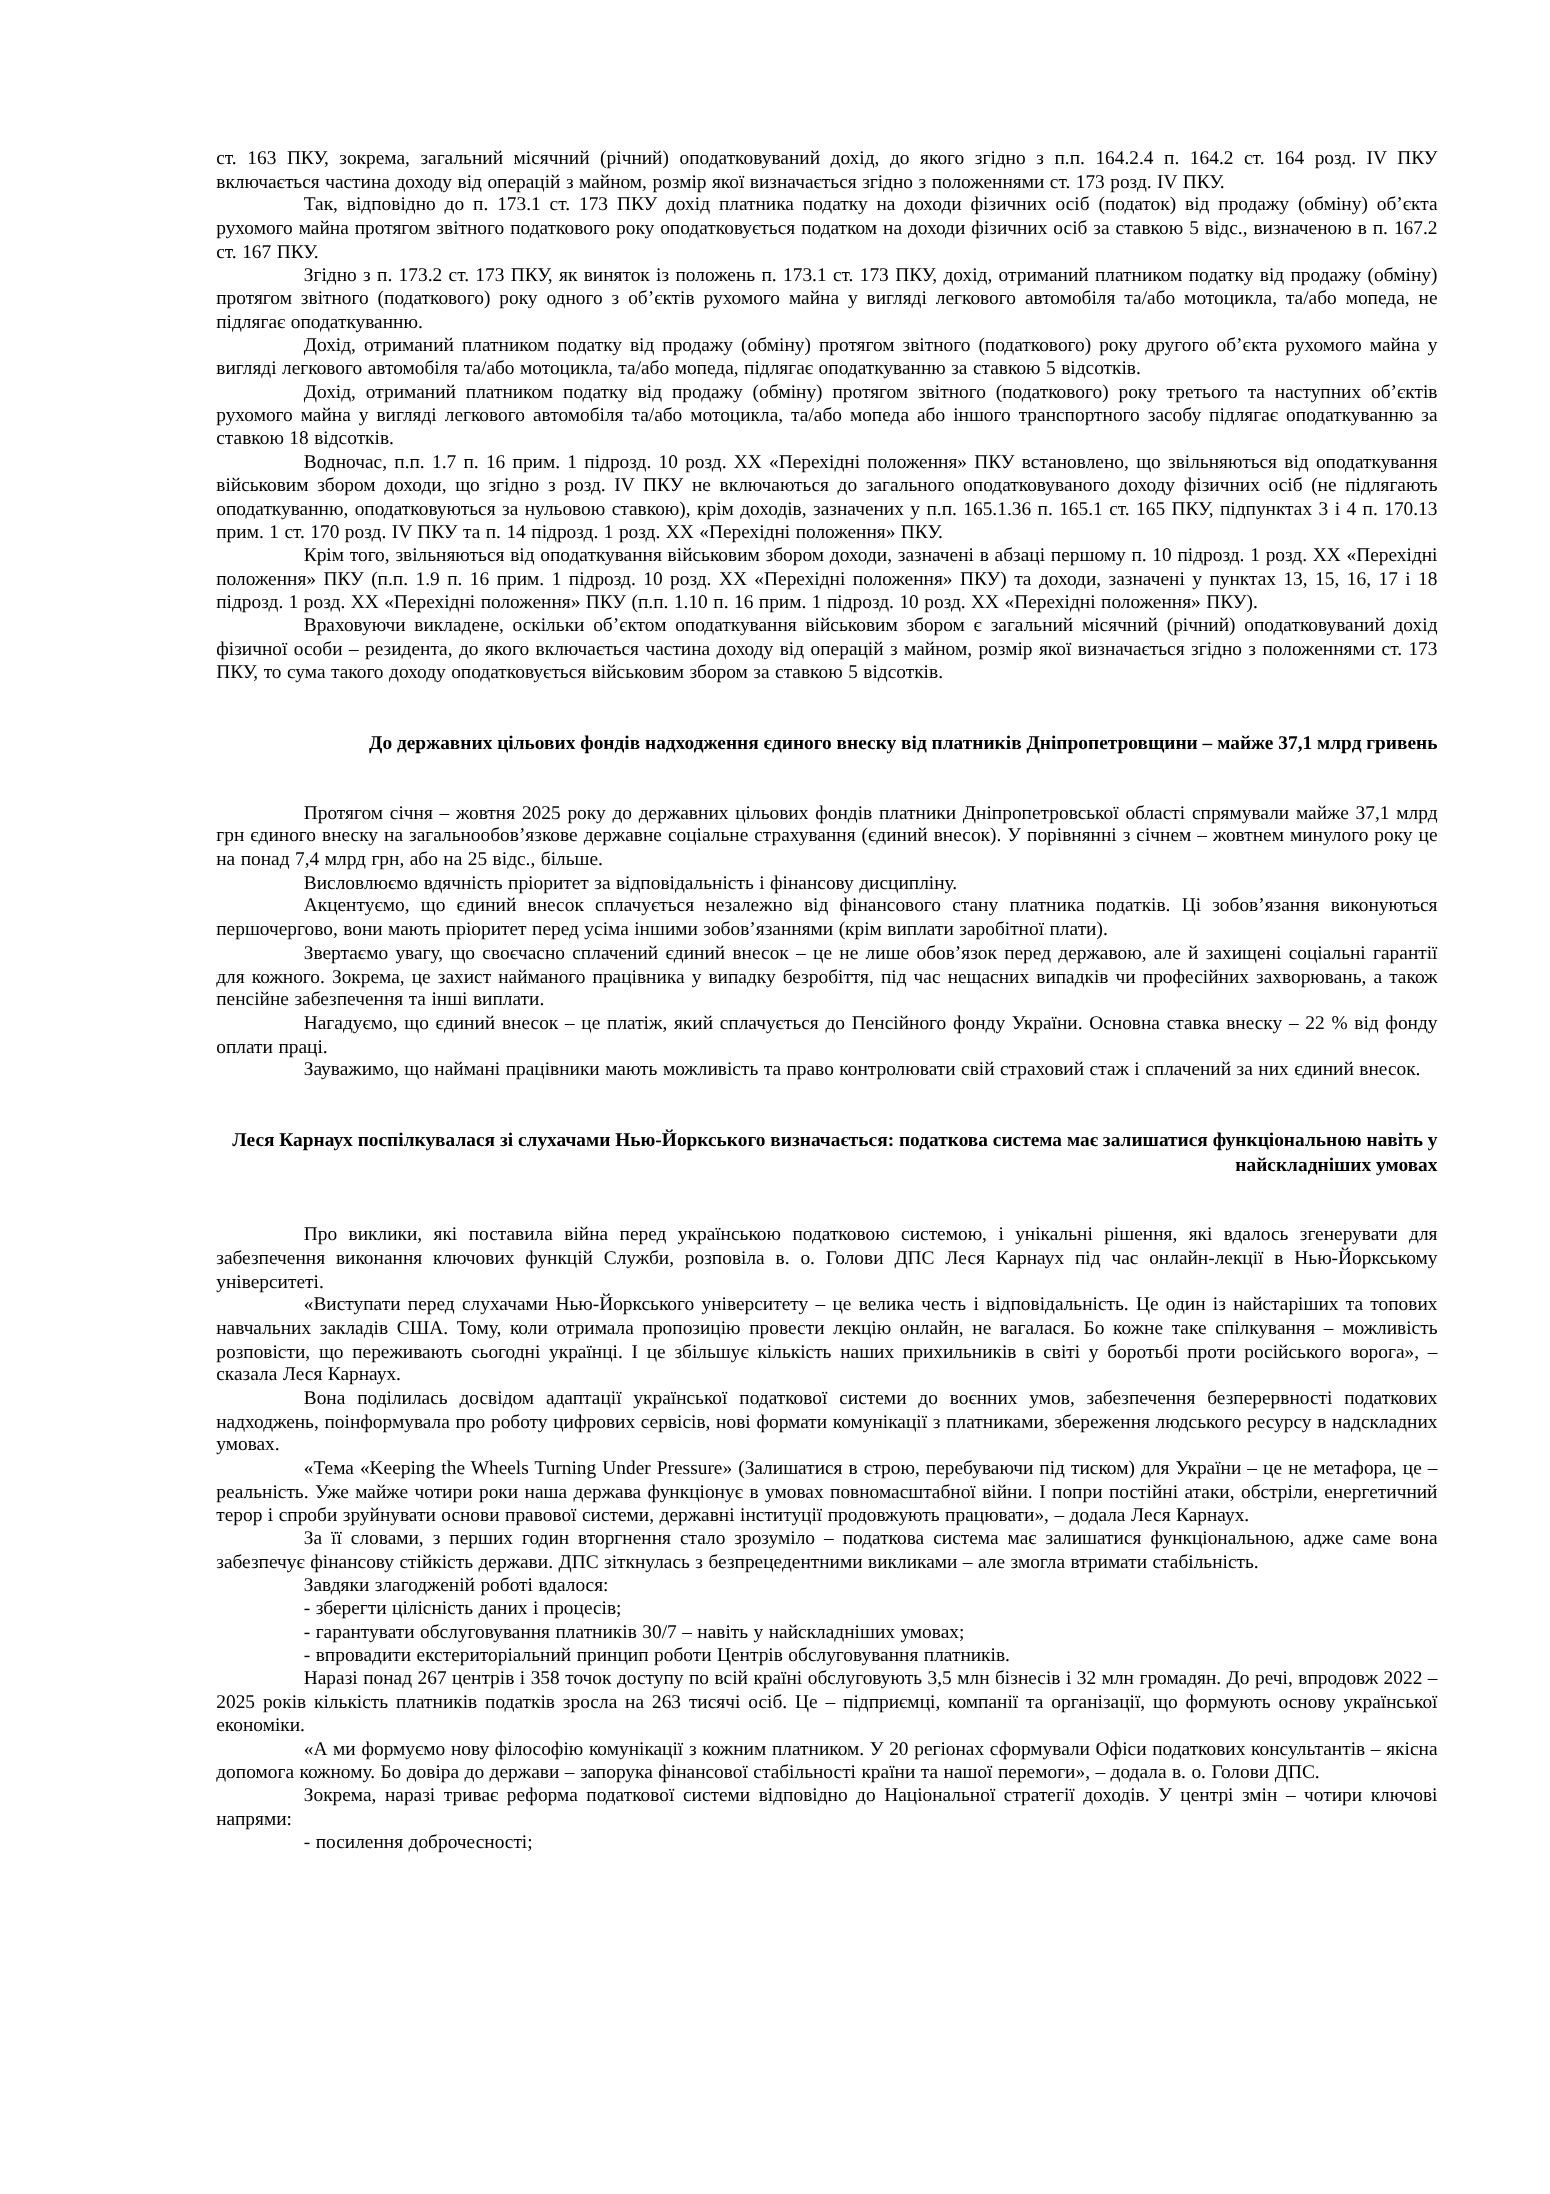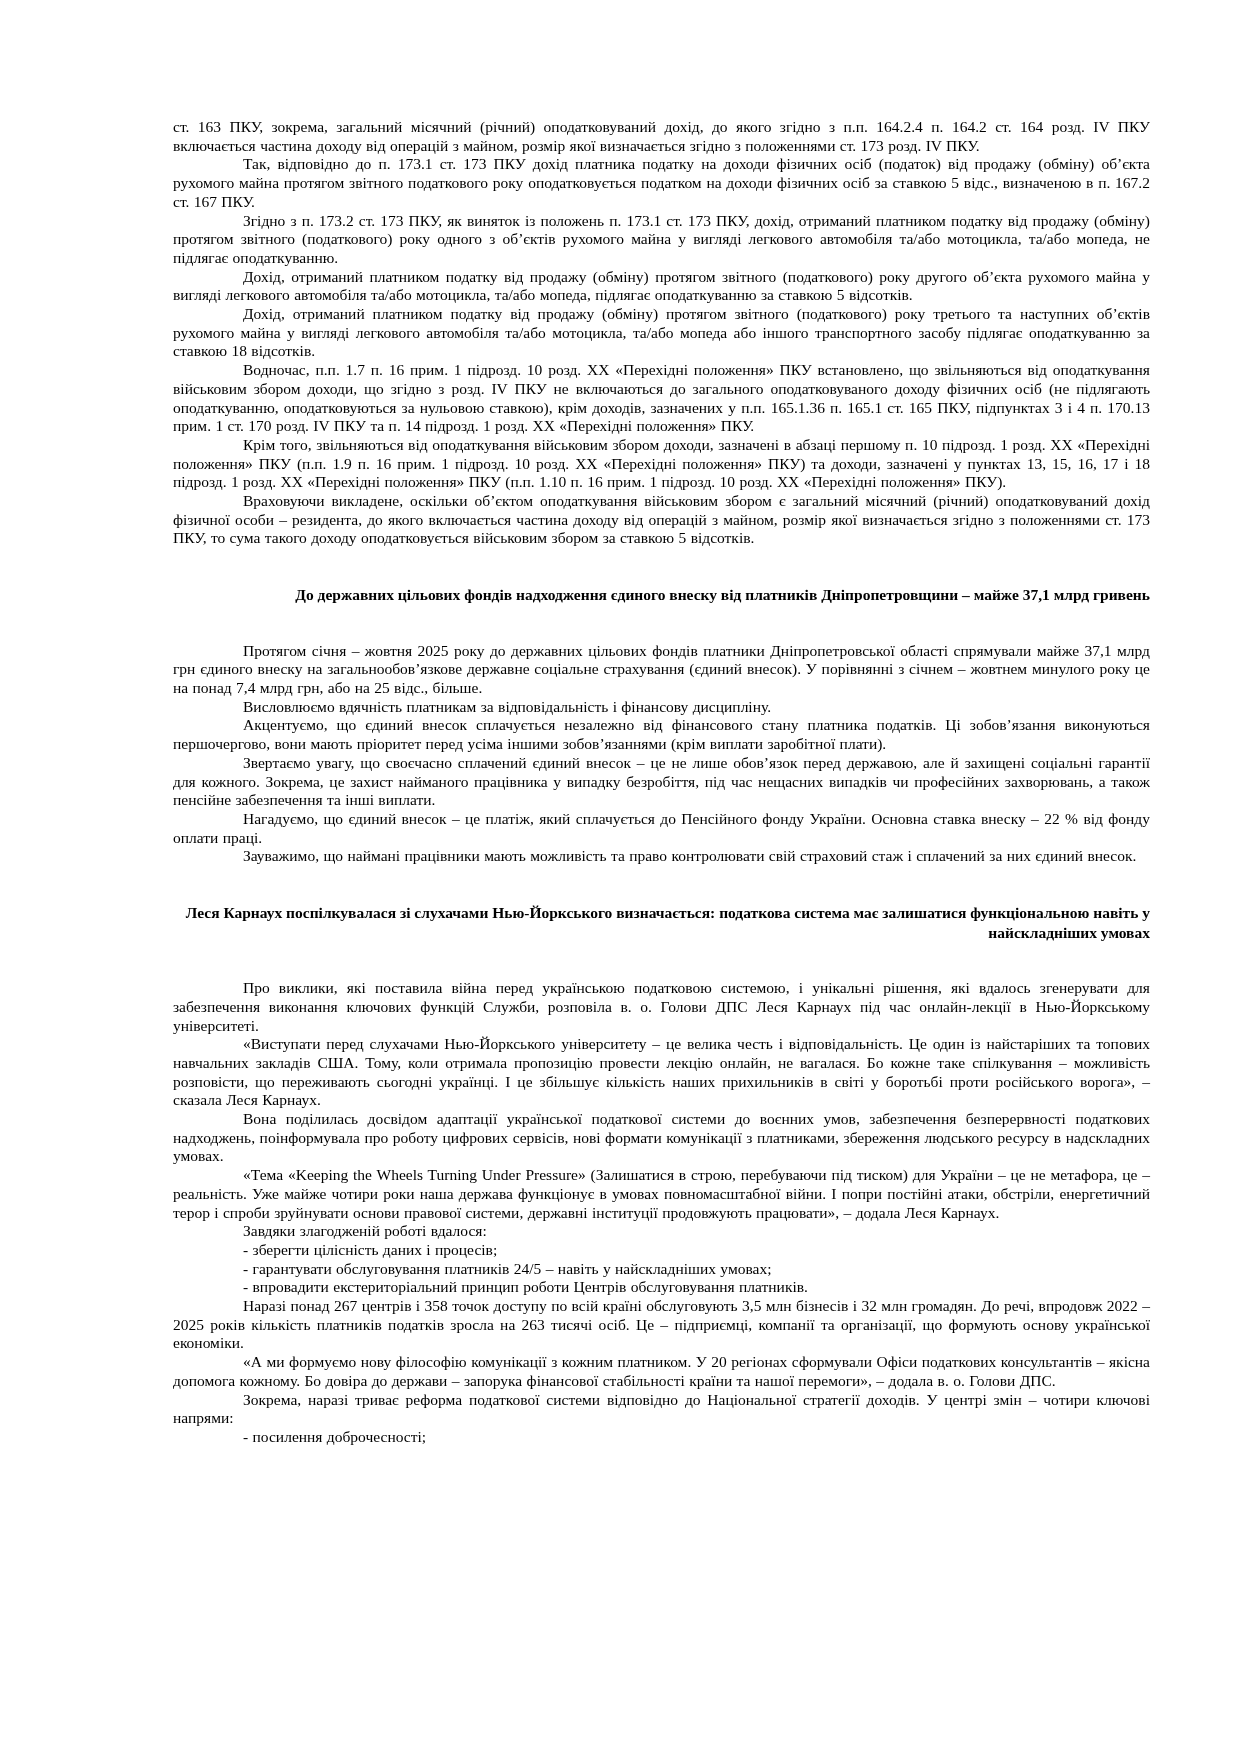--- a/index.html
+++ b/index.html
@@ -52,34 +52,35 @@
   <p class="para">Згідно з п. 173.2 ст. 173 ПКУ, як виняток із положень п. 173.1 ст. 173 ПКУ, дохід, отриманий платником податку від продажу (обміну) протягом звітного (податкового) року одного з об’єктів рухомого майна у вигляді легкового автомобіля та/або мотоцикла, та/або мопеда, не підлягає оподаткуванню.</p>
   <p class="para">Дохід, отриманий платником податку від продажу (обміну) протягом звітного (податкового) року другого об’єкта рухомого майна у вигляді легкового автомобіля та/або мотоцикла, та/або мопеда, підлягає оподаткуванню за ставкою 5 відсотків.</p>
   <p class="para">Дохід, отриманий платником податку від продажу (обміну) протягом звітного (податкового) року третього та наступних об’єктів рухомого майна у вигляді легкового автомобіля та/або мотоцикла, та/або мопеда або іншого транспортного засобу підлягає оподаткуванню за ставкою 18 відсотків.</p>
   <p class="para">Водночас, п.п. 1.7 п. 16 прим. 1 підрозд. 10 розд. XX «Перехідні положення» ПКУ встановлено, що звільняються від оподаткування військовим збором доходи, що згідно з розд. IV ПКУ не включаються до загального оподатковуваного доходу фізичних осіб (не підлягають оподаткуванню, оподатковуються за нульовою ставкою), крім доходів, зазначених у п.п. 165.1.36 п. 165.1 ст. 165 ПКУ, підпунктах 3 і 4 п. 170.13 прим. 1 ст. 170 розд. IV ПКУ та п. 14 підрозд. 1 розд. XX «Перехідні положення» ПКУ.</p>
   <p class="para">Крім того, звільняються від оподаткування військовим збором доходи, зазначені в абзаці першому п. 10 підрозд. 1 розд. XX «Перехідні положення» ПКУ (п.п. 1.9 п. 16 прим. 1 підрозд. 10 розд. XX «Перехідні положення» ПКУ) та доходи, зазначені у пунктах 13, 15, 16, 17 і 18 підрозд. 1 розд. XX «Перехідні положення» ПКУ (п.п. 1.10 п. 16 прим. 1 підрозд. 10 розд. XX «Перехідні положення» ПКУ).</p>
   <p class="para">Враховуючи викладене, оскільки об’єктом оподаткування військовим збором є загальний місячний (річний) оподатковуваний дохід фізичної особи – резидента, до якого включається частина доходу від операцій з майном, розмір якої визначається згідно з положеннями ст. 173 ПКУ, то сума такого доходу оподатковується військовим збором за ставкою 5 відсотків.</p>
 
   <h2 class="heading">До державних цільових фондів надходження єдиного внеску від платників Дніпропетровщини – майже 37,1 млрд гривень</h2>
 
   <p class="para">Протягом січня – жовтня 2025 року до державних цільових фондів платники Дніпропетровської області спрямували майже 37,1 млрд грн єдиного внеску на загальнообов’язкове державне соціальне страхування (єдиний внесок). У порівнянні з січнем – жовтнем минулого року це на понад 7,4 млрд грн, або на 25 відс., більше.</p>
-  <p class="para">Висловлюємо вдячність платникам за відповідальність і фінансову дисципліну.</p>
+  <p class="para">Висловлюємо вдячність пріоритет за відповідальність і фінансову дисципліну.</p>
   <p class="para">Акцентуємо, що єдиний внесок сплачується незалежно від фінансового стану платника податків. Ці зобов’язання виконуються першочергово, вони мають пріоритет перед усіма іншими зобов’язаннями (крім виплати заробітної плати).</p>
   <p class="para">Звертаємо увагу, що своєчасно сплачений єдиний внесок – це не лише обов’язок перед державою, але й захищені соціальні гарантії для кожного. Зокрема, це захист найманого працівника у випадку безробіття, під час нещасних випадків чи професійних захворювань, а також пенсійне забезпечення та інші виплати.</p>
   <p class="para">Нагадуємо, що єдиний внесок – це платіж, який сплачується до Пенсійного фонду України. Основна ставка внеску – 22 % від фонду оплати праці.</p>
   <p class="para">Зауважимо, що наймані працівники мають можливість та право контролювати свій страховий стаж і сплачений за них єдиний внесок.</p>
 
   <h2 class="heading">Леся Карнаух поспілкувалася зі слухачами Нью-Йоркського визначається: податкова система має залишатися функціональною навіть у найскладніших умовах</h2>
 
   <p class="para">Про виклики, які поставила війна перед українською податковою системою, і унікальні рішення, які вдалось згенерувати для забезпечення виконання ключових функцій Служби, розповіла в. о. Голови ДПС Леся Карнаух під час онлайн-лекції в Нью-Йоркському університеті.</p>
   <p class="para">«Виступати перед слухачами Нью-Йоркського університету – це велика честь і відповідальність. Це один із найстаріших та топових навчальних закладів США. Тому, коли отримала пропозицію провести лекцію онлайн, не вагалася. Бо кожне таке спілкування – можливість розповісти, що переживають сьогодні українці. І це збільшує кількість наших прихильників в світі у боротьбі проти російського ворога», – сказала Леся Карнаух.</p>
   <p class="para">Вона поділилась досвідом адаптації української податкової системи до воєнних умов, забезпечення безперервності податкових надходжень, поінформувала про роботу цифрових сервісів, нові формати комунікації з платниками, збереження людського ресурсу в надскладних умовах.</p>
   <p class="para">«Тема «Keeping the Wheels Turning Under Pressure» (Залишатися в строю, перебуваючи під тиском) для України – це не метафора, це – реальність. Уже майже чотири роки наша держава функціонує в умовах повномасштабної війни. І попри постійні атаки, обстріли, енергетичний терор і спроби зруйнувати основи правової системи, державні інституції продовжують працювати», – додала Леся Карнаух.</p>
+  <p class="para">За її словами, з перших годин вторгнення стало зрозуміло – податкова система має залишатися функціональною, адже саме вона забезпечує фінансову стійкість держави. ДПС зіткнулась з безпрецедентними викликами – але змогла втримати стабільність.</p>
   <p class="para">Завдяки злагодженій роботі вдалося:</p>
   <p class="para">- зберегти цілісність даних і процесів;</p>
-  <p class="para">- гарантувати обслуговування платників 24/5 – навіть у найскладніших умовах;</p>
+  <p class="para">- гарантувати обслуговування платників 30/7 – навіть у найскладніших умовах;</p>
   <p class="para">- впровадити екстериторіальний принцип роботи Центрів обслуговування платників.</p>
   <p class="para">Наразі понад 267 центрів і 358 точок доступу по всій країні обслуговують 3,5 млн бізнесів і 32 млн громадян. До речі, впродовж 2022 – 2025 років кількість платників податків зросла на 263 тисячі осіб. Це – підприємці, компанії та організації, що формують основу української економіки.</p>
   <p class="para">«А ми формуємо нову філософію комунікації з кожним платником. У 20 регіонах сформували Офіси податкових консультантів – якісна допомога кожному. Бо довіра до держави – запорука фінансової стабільності країни та нашої перемоги», – додала в. о. Голови ДПС.</p>
   <p class="para">Зокрема, наразі триває реформа податкової системи відповідно до Національної стратегії доходів. У центрі змін – чотири ключові напрями:</p>
   <p class="para">- посилення доброчесності;</p>
 
 </div>
 
 </body></html>

